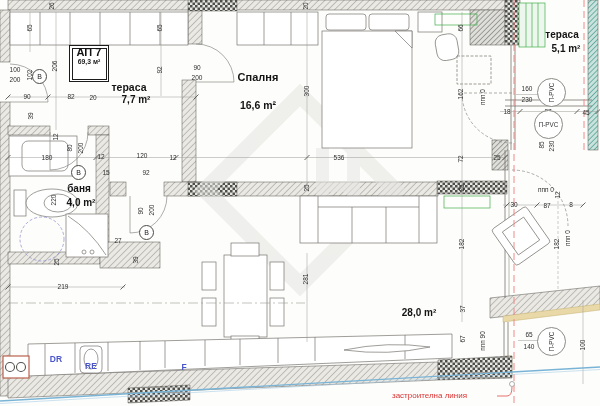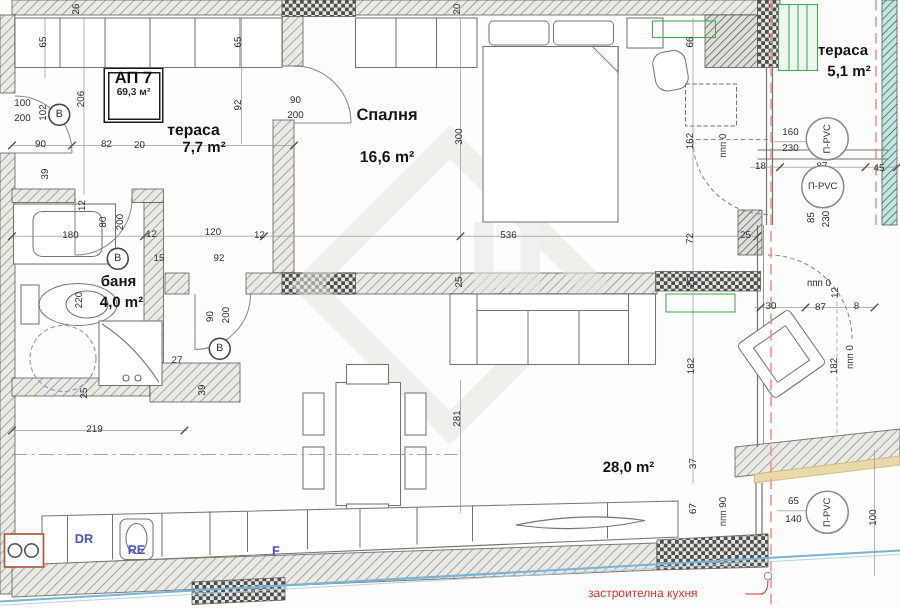--- a/index.html
+++ b/index.html
@@ -276,21 +276,21 @@
 <div class="lbl" style="left:562px;top:34px;font-size:10px">тераса</div>
 <div class="lbl" style="left:566px;top:48px;font-size:10px">5,1 m²</div>
 <div class="lbl" style="left:79px;top:188px;font-size:10px">баня</div>
 <div class="lbl" style="left:81px;top:202px;font-size:10px">4,0 m²</div>
 <div class="lbl" style="left:419px;top:312px;font-size:10px">28,0 m²</div>
 
 <div class="kitchen-letter" style="left:56px;top:359px">DR</div>
 <div class="kitchen-letter" style="left:91px;top:366px">RE</div>
 <div class="kitchen-letter" style="left:184px;top:367px">F</div>
 
-<div id="building-line-label">застроителна кухня</div>
+<div id="building-line-label">застроителна линия</div>
 
 <div id="dim-layer">
       <div class="dim v" style="left: 52px; top: 6px;">26</div>
       <div class="dim v" style="left: 30px; top: 28px;">65</div>
       <div class="dim v" style="left: 160px; top: 28px;">65</div>
       <div class="dim v" style="left: 306px; top: 6px;">20</div>
       <div class="dim" style="left: 15px; top: 70px;">100</div>
       <div class="dim" style="left: 15px; top: 80px;">200</div>
       <div class="dim v" style="left: 30px; top: 75px;">102</div>
       <div class="dim v" style="left: 55px; top: 66px;">206</div>

